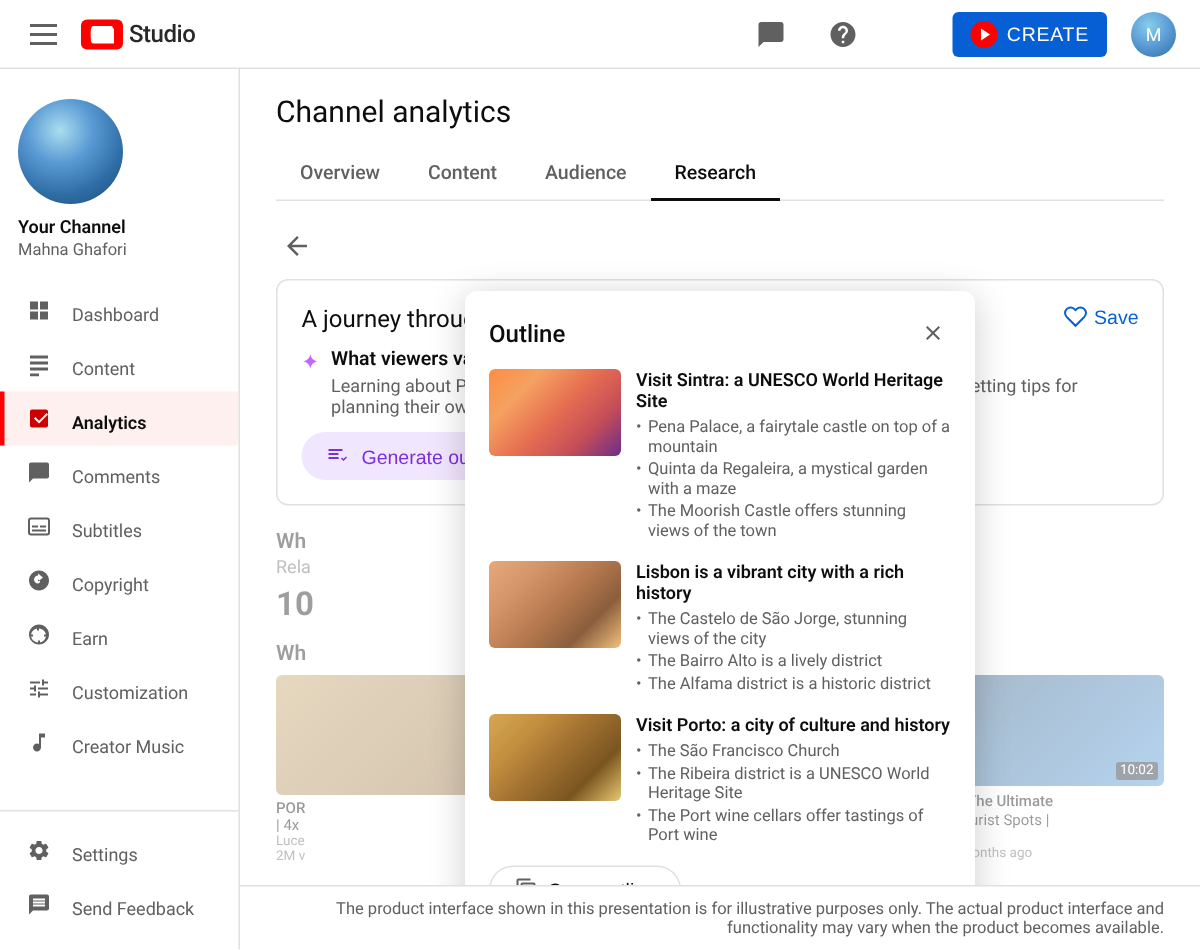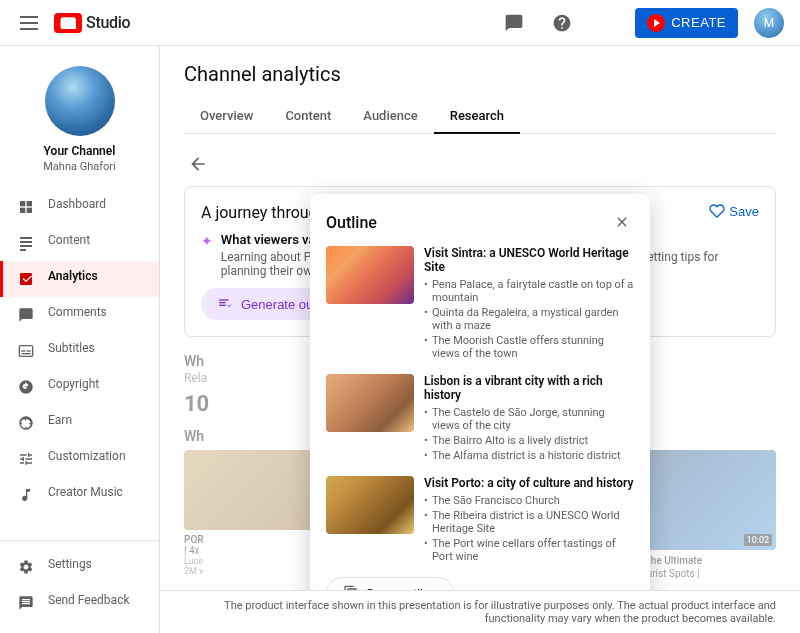--- a/index.html
+++ b/index.html
@@ -43,27 +43,27 @@
     
     .sidebar {
       width: 160px;
       flex-shrink: 0;
       border-right: 1px solid #e0e0e0;
       display: flex;
       flex-direction: column;
       padding: 12px 0;
       overflow-y: auto;
     }
-    .channel-section { display: flex; flex-direction: column; align-items: center; padding: 8px 12px 16px; }
+    .channel-section { display: flex; flex-direction: column; align-items: flex-start; padding: 8px 12px 16px; }
     
     .avatar-img { width: 70px; height: 70px; border-radius: 50%; background: radial-gradient(circle at 40% 35%, #87ceeb 0%, #4682b4 50%, #1e4d7b 100%); }
     .channel-name { font-size: 12px; font-weight: 600; color: #0d0d0d; text-align: center; }
     .channel-handle { font-size: 11px; color: #606060; text-align: center; margin-top: 2px; }
     .sidebar-item {
-      display: flex; align-items: flex-start; gap: 12px;
+      display: flex; align-items: flex-end; gap: 12px;
       padding: 8px 16px;
       cursor: pointer;
       font-size: 12px; color: #606060;
       position: relative;
     }
     .sidebar-item.active { background: #fff0f0; color: #0d0d0d; font-weight: 600; }
     .sidebar-item.active::before { content: ''; position: absolute; left: 0; top: 0; bottom: 0; width: 3px; background: #ff0000; }
     .sidebar-icon { width: 20px; height: 20px; display: flex; align-items: center; justify-content: center; flex-shrink: 0; }
     .sidebar-label { white-space: nowrap; }
     .sidebar-bottom { margin-top: auto; border-top: 1px solid #e0e0e0; padding-top: 8px; }
@@ -384,21 +384,21 @@
           <div style="display:flex;gap:10px;">
             <div style="flex:1;">
               <div style="width:100%;height:80px;border-radius:4px;background:linear-gradient(135deg,#c0a060,#8a6030);margin-bottom:4px;"></div>
               <div style="font-size:10px;font-weight:500;">POR</div>
               <div style="font-size:10px;">| 4x</div>
               <div style="font-size:9px;color:#606060;">Luce</div>
               <div style="font-size:9px;color:#606060;">2M v</div>
             </div>
             <div style="flex:1;"></div>
             <div style="flex:1;">
-              <div style="width:100%;height:100px;border-radius:4px;background:linear-gradient(135deg,#1a3a5c,#2d6a9f,#4a90d4);margin-bottom:4px;position:relative;display:flex;align-items:flex-end;padding:4px;">
+              <div style="width:100%;height:74px;border-radius:4px;background:linear-gradient(135deg,#1a3a5c,#2d6a9f,#4a90d4);margin-bottom:4px;position:relative;display:flex;align-items:flex-end;padding:4px;">
                 <div>
                   <div style="color:white;font-size:8px;font-weight:700;letter-spacing:1px;">DISCOVER</div>
                   <div style="color:white;font-size:8px;font-weight:700;letter-spacing:1px;">PORTUGAL</div>
                 </div>
                 <div style="position:absolute;bottom:4px;right:4px;background:rgba(0,0,0,0.8);color:white;font-size:9px;padding:1px 3px;border-radius:2px;">10:02</div>
               </div>
               <div style="font-size:10px;font-weight:500;line-height:1.3;">ver Portugal: The Ultimate</div>
               <div style="font-size:10px;line-height:1.3;">to the Best Tourist Spots |</div>
               <div style="font-size:9px;color:#606060;">Guide</div>
               <div style="font-size:9px;color:#606060;">390 views • 3 months ago</div>

